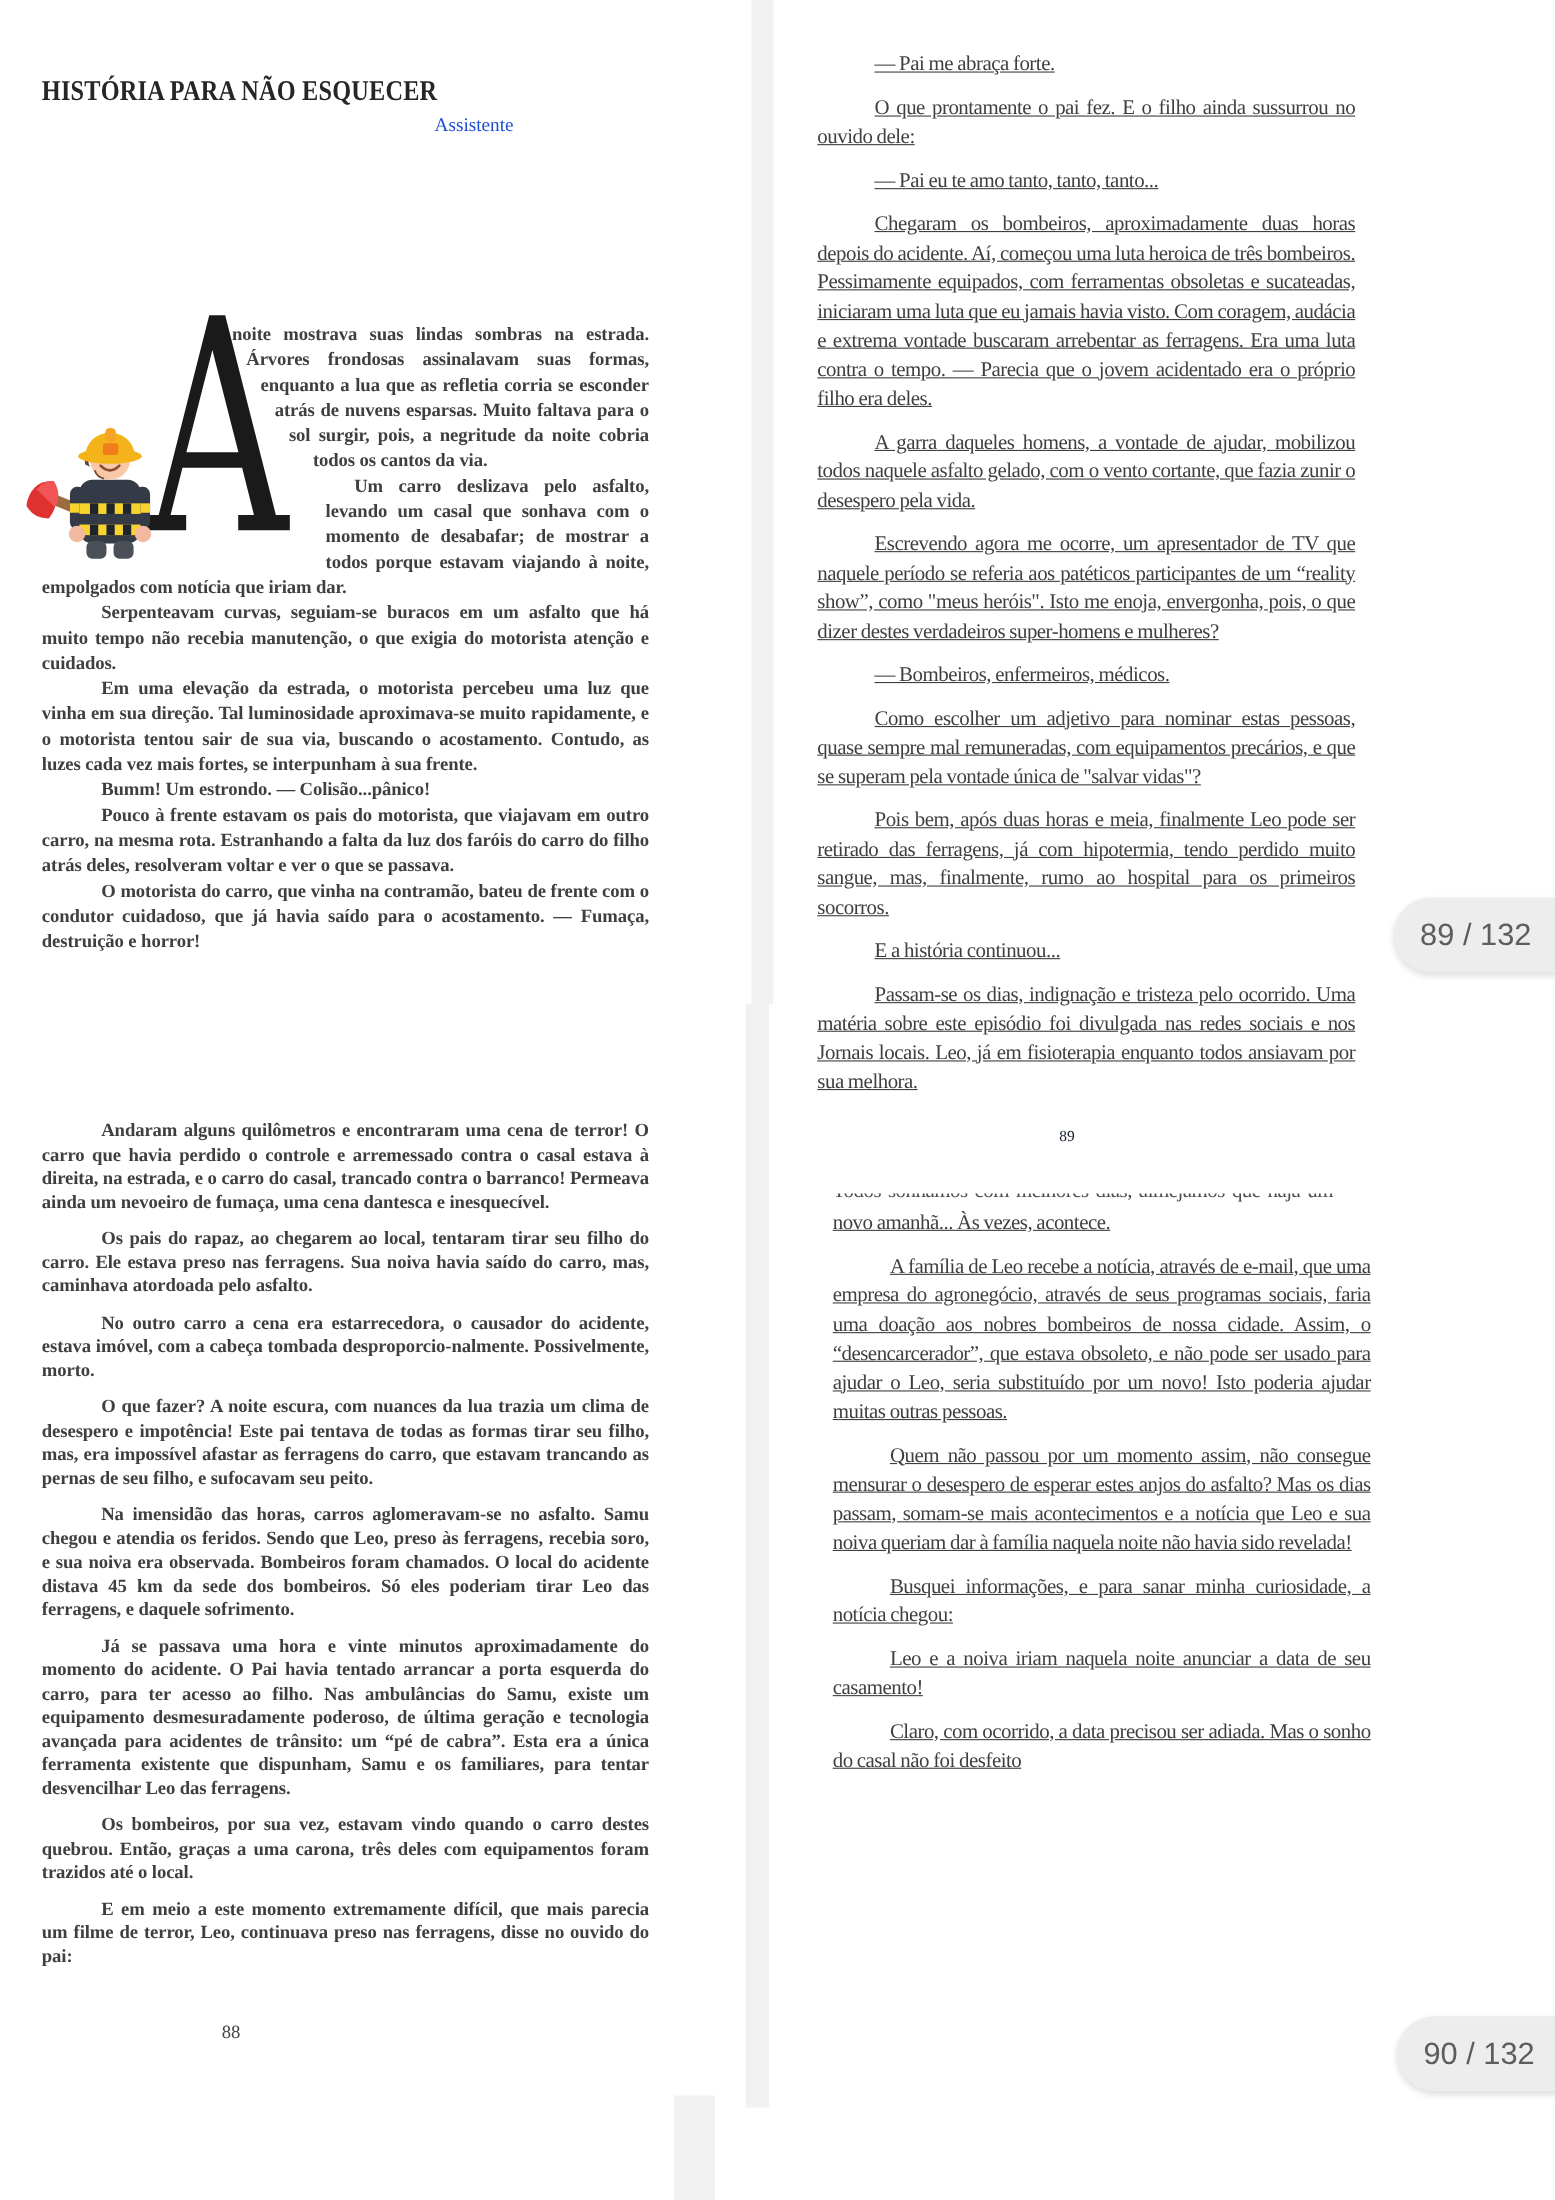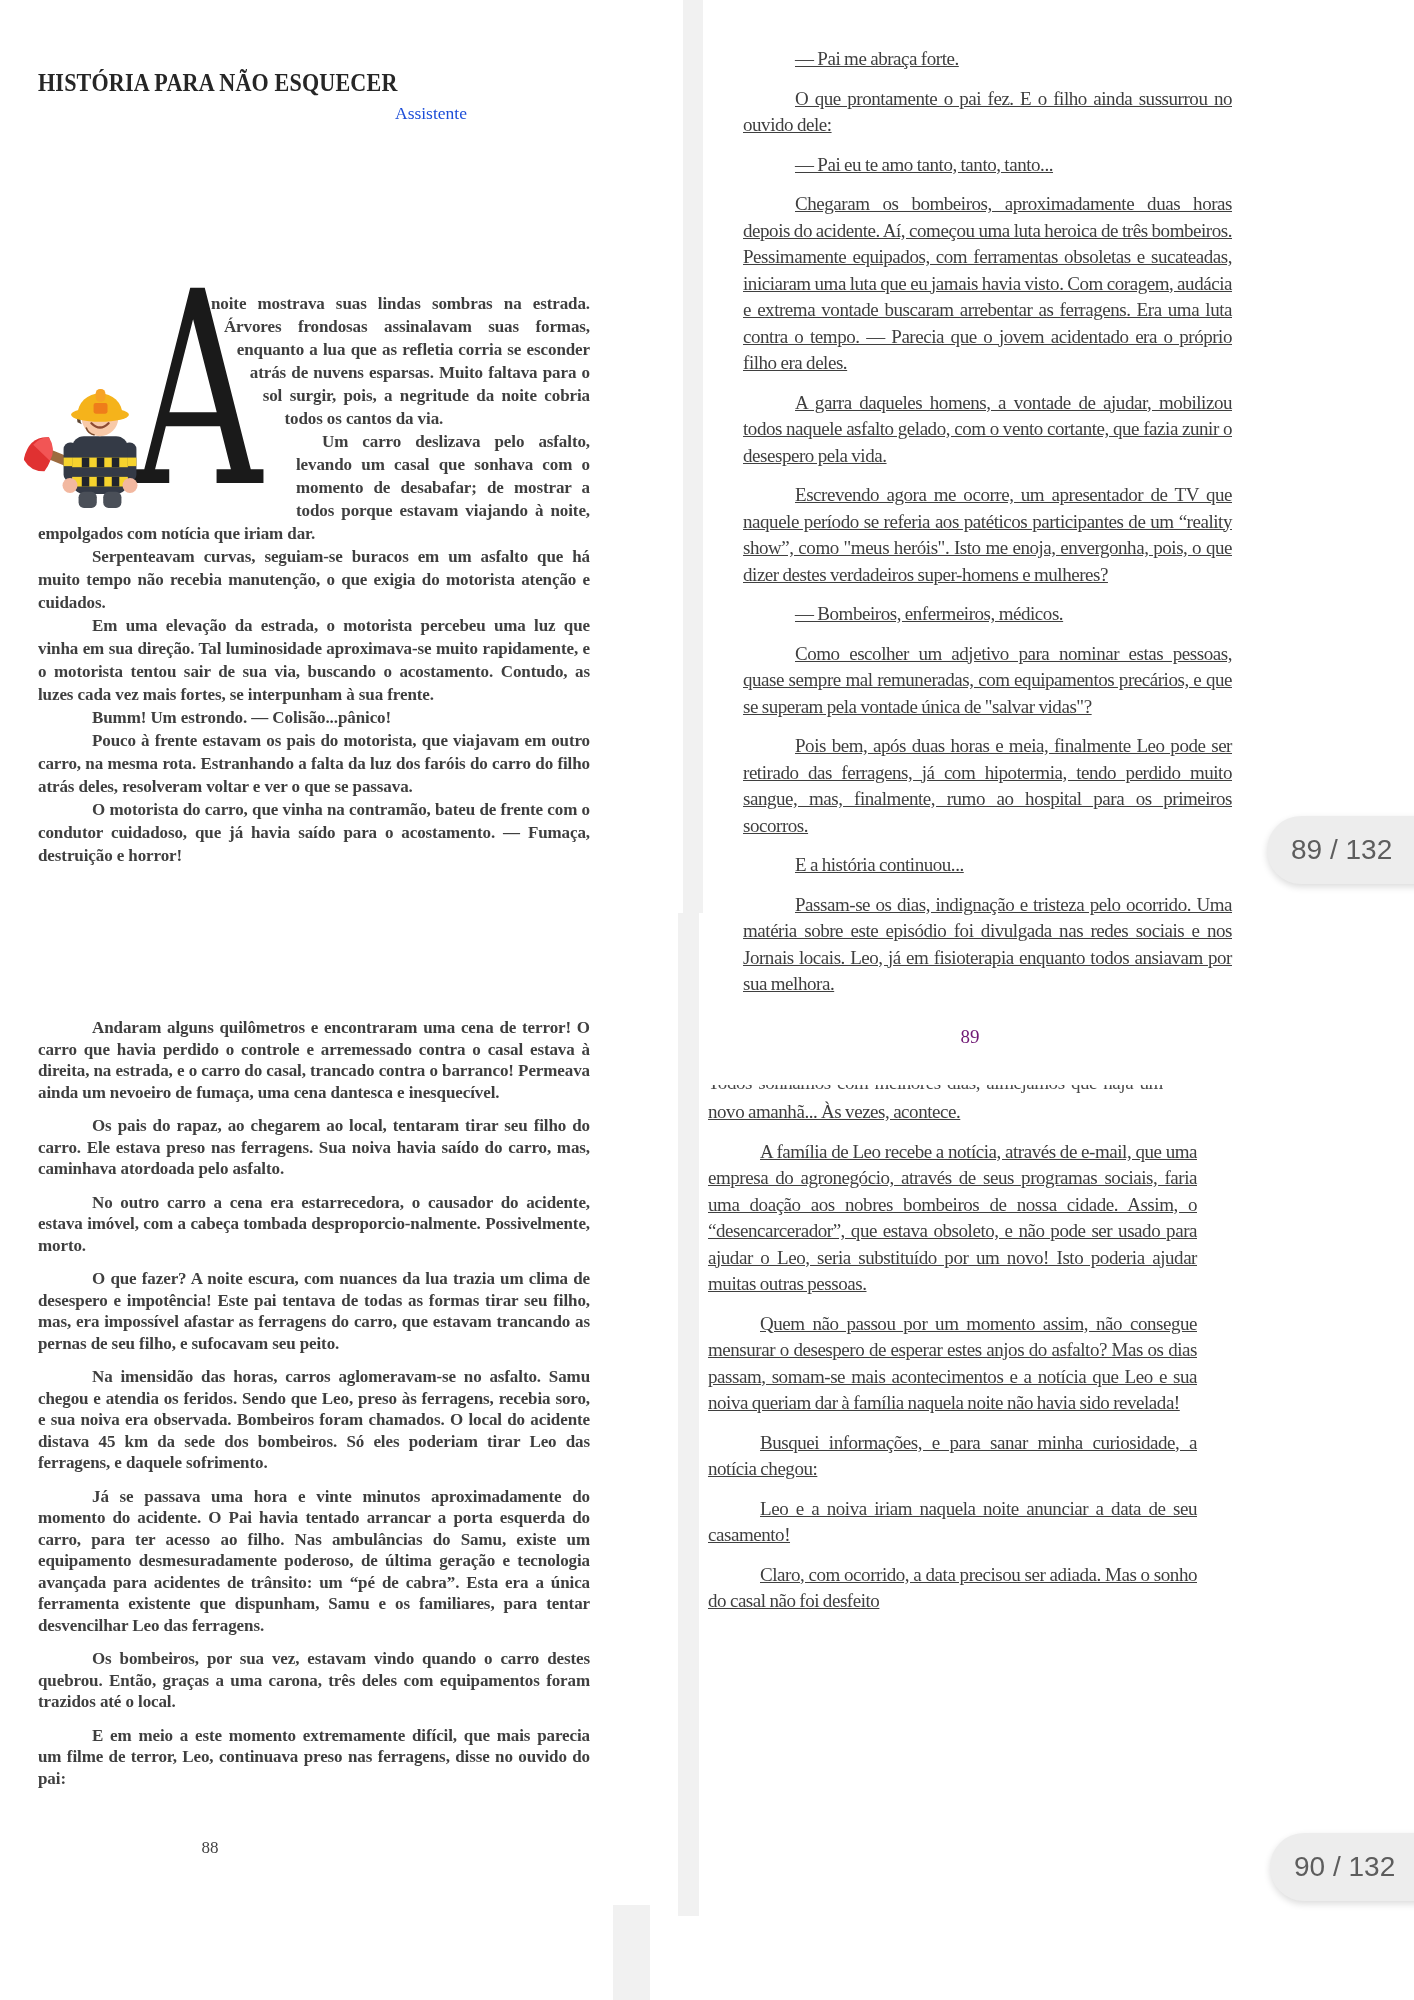--- a/index.html
+++ b/index.html
@@ -43,23 +43,23 @@
   .folio88{position:absolute;left:188px;top:1838px;width:44px;text-align:center;font-size:17px;color:#444;}
 
   
   .page89{position:absolute;left:743px;top:46px;width:489px;}
   .page89 p, .page90 p{
     margin:13px 0 0;text-align:justify;
     font-size:19px;line-height:26.5px;letter-spacing:-.45px;word-spacing:-.5px;text-decoration:underline;
   }
   .page89 p:first-child{margin-top:0;}
   .page89 p, .page90 p{text-indent:52px;}
-  .folio89{position:absolute;left:948px;top:1026px;width:44px;text-align:center;font-size:19px;color:#701a75;}
+  .folio89{position:absolute;left:948px;top:1026px;width:44px;text-align:center;font-size:14px;color:#0f172a;}
 
-  .page90{position:absolute;left:708px;top:1085px;width:489px;}
+  .page90{position:absolute;left:757px;top:1085px;width:489px;}
   .clipline-wrap{height:12px;overflow:hidden;position:relative;}
   .clipline{
     display:block;margin-top:-15px;line-height:26px;font-size:19px;
     letter-spacing:-.45px;word-spacing:2px;white-space:nowrap;color:#4a4a4a;
   }
   .continuation{text-indent:0 !important;margin-top:2px !important;}
 
   
   .badge{
     position:absolute;height:68px;width:160px;background:#ededed;

